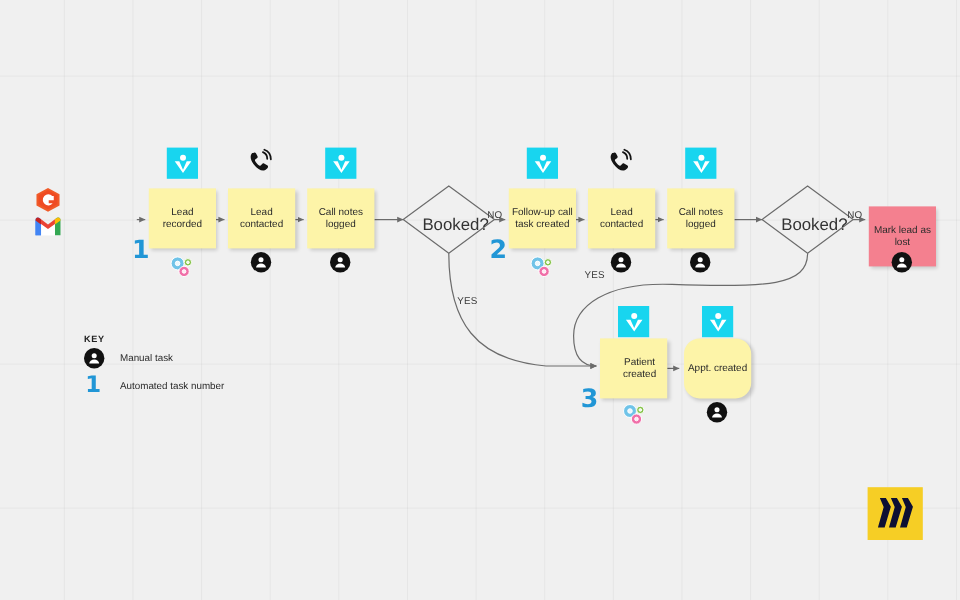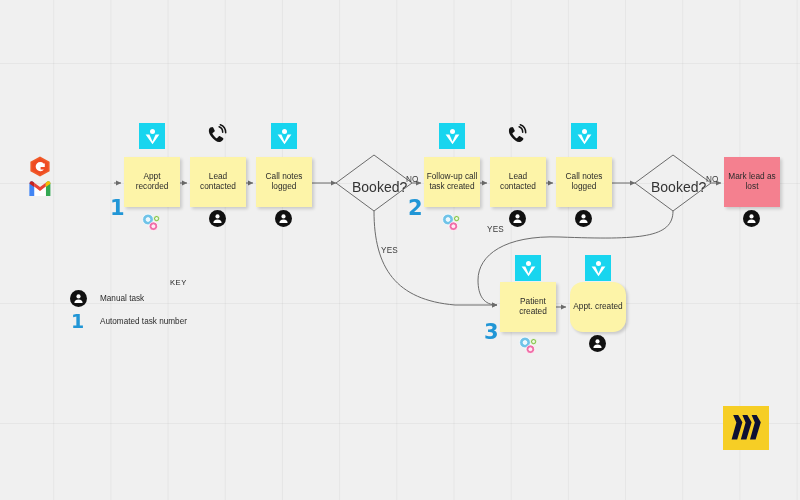--- a/index.html
+++ b/index.html
@@ -24,21 +24,21 @@
     position:absolute;width:56px;height:50px;
     display:flex;align-items:center;justify-content:center;
     text-align:center;line-height:1.15;
     font-size:8.3px;color:#2b2b2b;
     box-shadow:2px 2px 3px rgba(0,0,0,0.16);
     padding:2px;box-sizing:border-box;
   }
   .note span{display:block;}
   .note.green{background:#8fd68a;}
   .note.yellow{background:#fdf4a8;}
-  .note.pink{background:#f4808f;}
+  .note.pink{background:#f4808f;margin-top:15px;}
   .diamond-label{
     position:absolute;font-size:14px;color:#333;
     white-space:nowrap;
   }
 
   
   .edge-label{
     position:absolute;font-size:8.2px;color:#3a3a3a;
     letter-spacing:.2px;white-space:nowrap;
   }
@@ -73,21 +73,21 @@
   .src-logos{position:absolute;left:24px;top:156px;width:32px;}
   .logo-g{position:relative;width:22px;height:21px;margin:0 auto;}
   .logo-g-sub{
     font-size:3.4px;color:#b04a2a;text-align:center;
     letter-spacing:.1px;margin-top:1px;height:5px;overflow:hidden;
   }
   .logo-gmail{width:22px;height:17px;margin:3px auto 0;}
 
   
   #key{position:absolute;left:70px;top:278px;}
-  .key-title{font-size:7.6px;font-weight:400;color:#222;letter-spacing:.6px;text-align:right;}
+  .key-title{font-size:7.6px;font-weight:700;color:#222;letter-spacing:.6px;}
   .key-row{position:relative;height:23px;display:flex;align-items:center;}
   .key-ico{width:26px;display:flex;align-items:center;justify-content:flex-start;}
   .key-text{font-size:8.2px;color:#2b2b2b;margin-left:4px;}
   .key-num{font-size:19px;font-weight:700;color:#2196d6;
            font-family:"DejaVu Sans", sans-serif;line-height:1;margin-left:1px;}
 
   
   #miro{
     position:absolute;left:723px;top:406px;width:46px;height:44px;
     background:#f6ce25;display:flex;align-items:center;justify-content:center;
@@ -155,21 +155,21 @@
   </div>
 
 
   <div class="app-icon" style="left:139px;top:123px;">
     <svg width="17" height="17" viewBox="0 0 17 17">
       <circle cx="8.5" cy="3.4" r="2.5" fill="#fff"></circle>
       <path d="M1.6,6.4 L5.4,6.4 L8.5,13.4 L11.6,6.4 L15.4,6.4 L8.5,16.2 Z" fill="#fff"></path>
     </svg>
   </div>
   <div class="note yellow" style="left:124px;top:157px;">
-    <span>Appt recorded</span>
+    <span>Lead recorded</span>
   </div>
   <div class="num" style="left:110px;top:198px;">1</div>
   <div class="gears" style="left:141px;top:212px;">
     <svg width="22" height="20" viewBox="0 0 22 20">
       <g stroke="#fff" stroke-width="0.8">
         <circle cx="7" cy="7.5" r="5.4" fill="#6fc3e8"></circle>
         <circle cx="7" cy="7.5" r="1.9" fill="#eaf7fd"></circle>
         <circle cx="15.6" cy="6.6" r="3.1" fill="#86c34a"></circle>
         <circle cx="15.6" cy="6.6" r="1.1" fill="#eefae2"></circle>
         <circle cx="12.4" cy="14.2" r="4.3" fill="#f06fa8"></circle>

